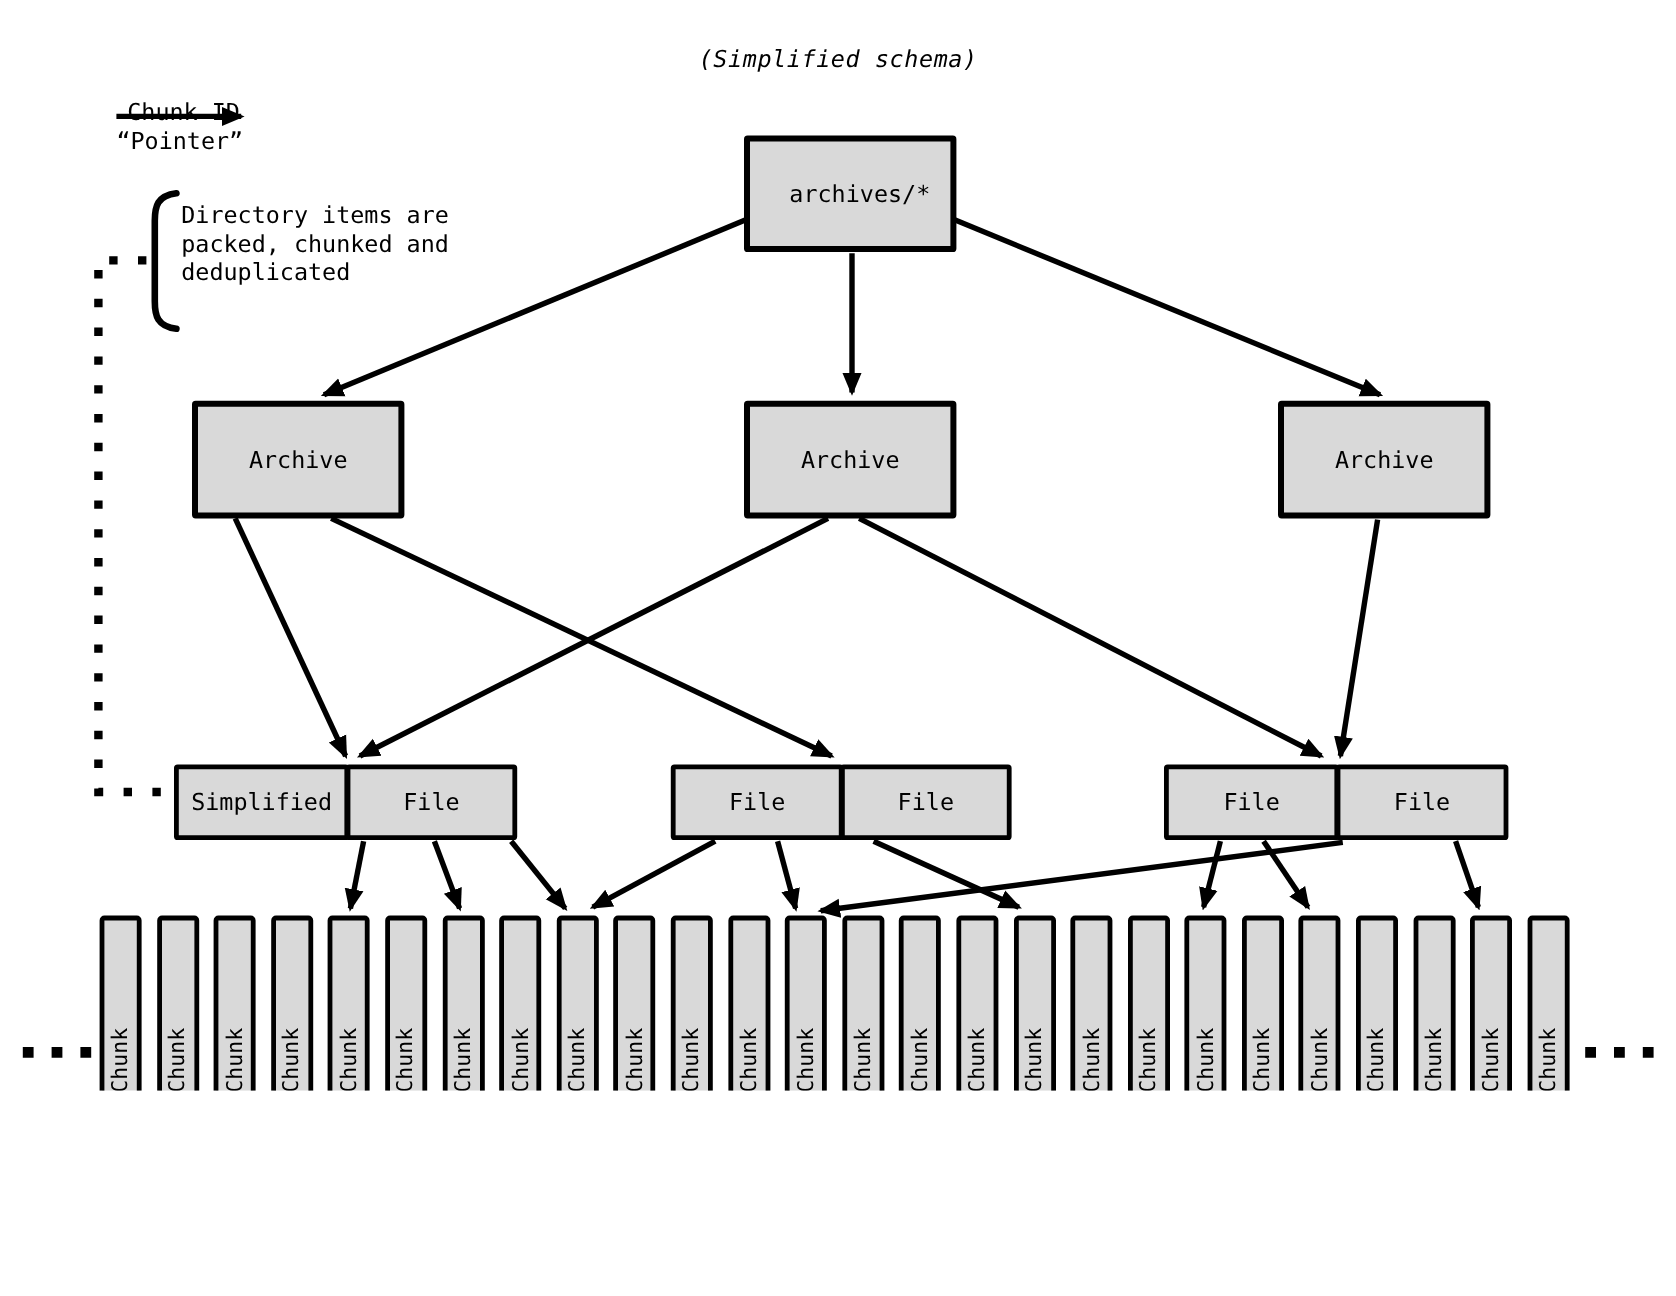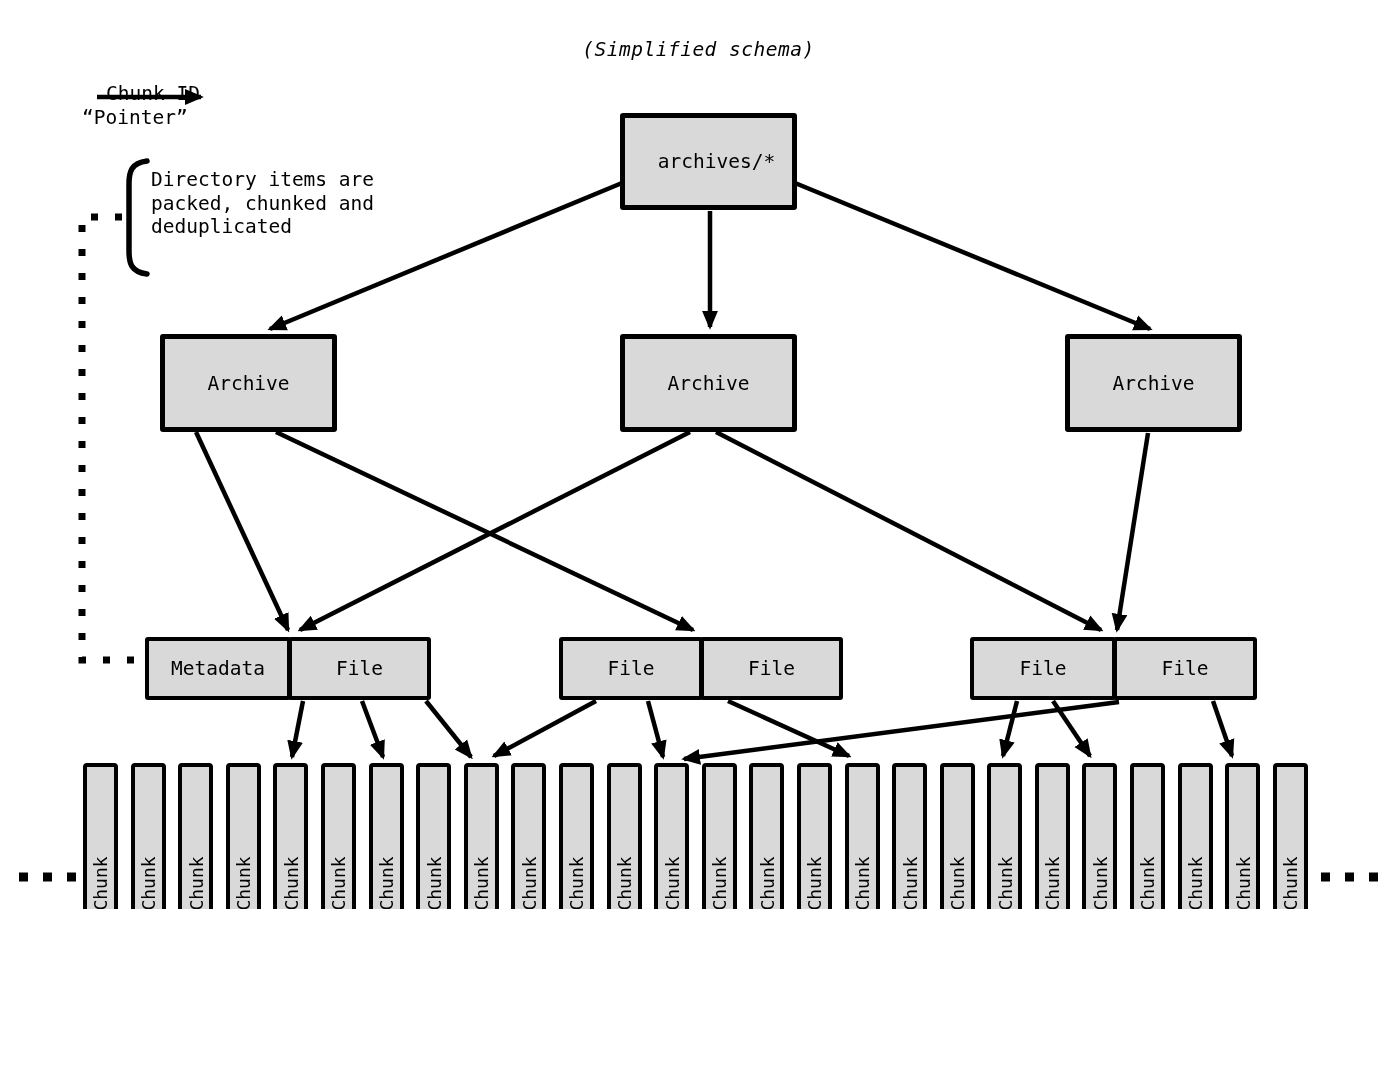--- a/index.html
+++ b/index.html
@@ -8,21 +8,21 @@
     --bg:#ffffff;
   }
   html,body{margin:0;padding:0;background:var(--bg);}
   #canvas{
     position:relative;width:1397px;height:909px;background:var(--bg);
     font-family:"DejaVu Sans Mono",monospace;color:#000;overflow:hidden;
   }
   .txt{position:absolute;white-space:pre-line;}
   #title{left:0;right:0;top:38px;text-align:center;font-style:italic;font-size:19.5px;letter-spacing:0.5px;}
   #legend-title{left:106px;top:62px;font-size:19.5px;margin-top:20px;}
-  #legend-sub{left:82px;top:106px;font-size:19.5px;}
+  #legend-sub{left:97px;top:106px;font-size:19.5px;}
   #note-text{left:151px;top:168px;font-size:19.5px;line-height:23.5px;}
   .box{
     position:absolute;box-sizing:border-box;
     background:var(--box-fill);border:5px solid var(--stroke);border-radius:3px;
     display:flex;align-items:center;justify-content:center;
     font-size:19.5px;
   }
   .cell{border-width:4.5px;}
   #chunk-row{
     position:absolute;left:83px;top:763px;display:flex;gap:12.6px;
@@ -56,21 +56,21 @@
     <span>Archive</span>
   </div>
   <div class="box" style="left:620px;top:334px;width:177px;height:98px;">
     <span>Archive</span>
   </div>
   <div class="box" style="left:1065px;top:334px;width:177px;height:98px;">
     <span>Archive</span>
   </div>
 
   <div class="box cell" style="left:145px;top:637px;width:146px;height:63px;">
-    <span>Metadata</span>
+    <span>Simplified</span>
   </div>
   <div class="box cell" style="left:288px;top:637px;width:143px;height:63px;">
     <span>File</span>
   </div>
 
   <div class="box cell" style="left:559px;top:637px;width:144px;height:63px;">
     <span>File</span>
   </div>
   <div class="box cell" style="left:700px;top:637px;width:143px;height:63px;">
     <span>File</span>

